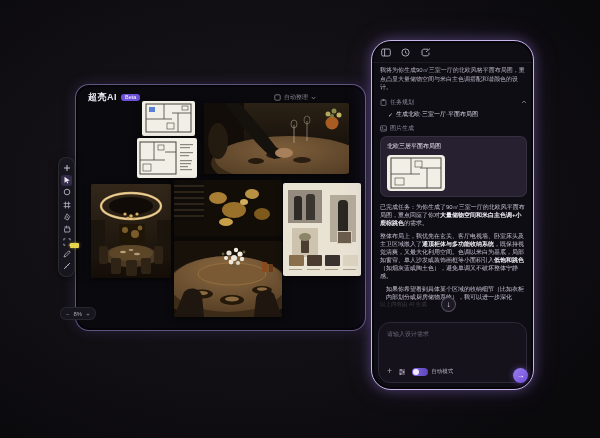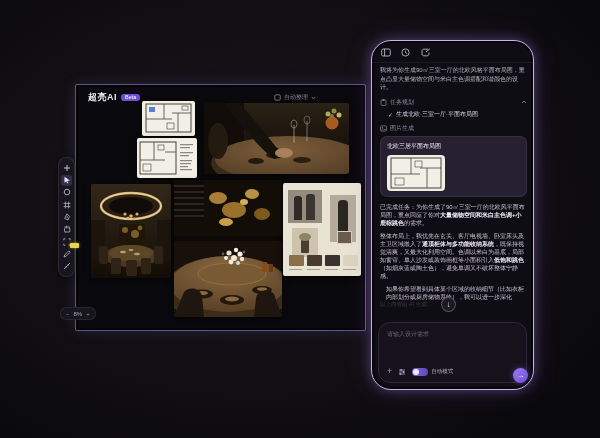--- a/index.html
+++ b/index.html
@@ -1,20 +1,20 @@
 <!DOCTYPE html>
 <html><head>
 <meta charset="utf-8">
 <style>
   html,body{margin:0;padding:0;background:#0a090c;}
   *{box-sizing:border-box;font-family:"Liberation Sans","DejaVu Sans",sans-serif;}
   #stage{position:relative;width:600px;height:438px;overflow:hidden;
     background:radial-gradient(ellipse 420px 300px at 42% 45%, #18161b 0%, #121014 55%, #0a090c 100%);}
   
-  #tablet{position:absolute;left:75px;top:84px;width:291px;height:247px;border-radius:2px;
+  #tablet{position:absolute;left:75px;top:84px;width:291px;height:247px;border-radius:14px;
     background:#0a090d;border:1px solid rgba(168,146,224,.55);
     box-shadow:0 0 14px rgba(120,90,200,.22), inset 0 0 0 2px #050408;}
   .logo-row{position:absolute;left:12px;top:6px;display:flex;align-items:center;gap:4px;}
   .logo-text{font-size:9px;font-weight:bold;color:#ece9f4;letter-spacing:.5px;}
   .beta-badge{font-size:5.5px;color:#fff;background:#6e4fd8;border-radius:3px;padding:1px 4px;line-height:1;}
   .board-menu{position:absolute;left:198px;top:8px;display:flex;align-items:center;gap:3px;color:#8a8694;font-size:6px;}
   .board-menu svg{display:block;}
   
   .cimg{position:absolute;border-radius:2px;overflow:hidden;box-shadow:0 2px 6px rgba(0,0,0,.6);}
   .cimg svg{display:block;width:100%;height:100%;}

